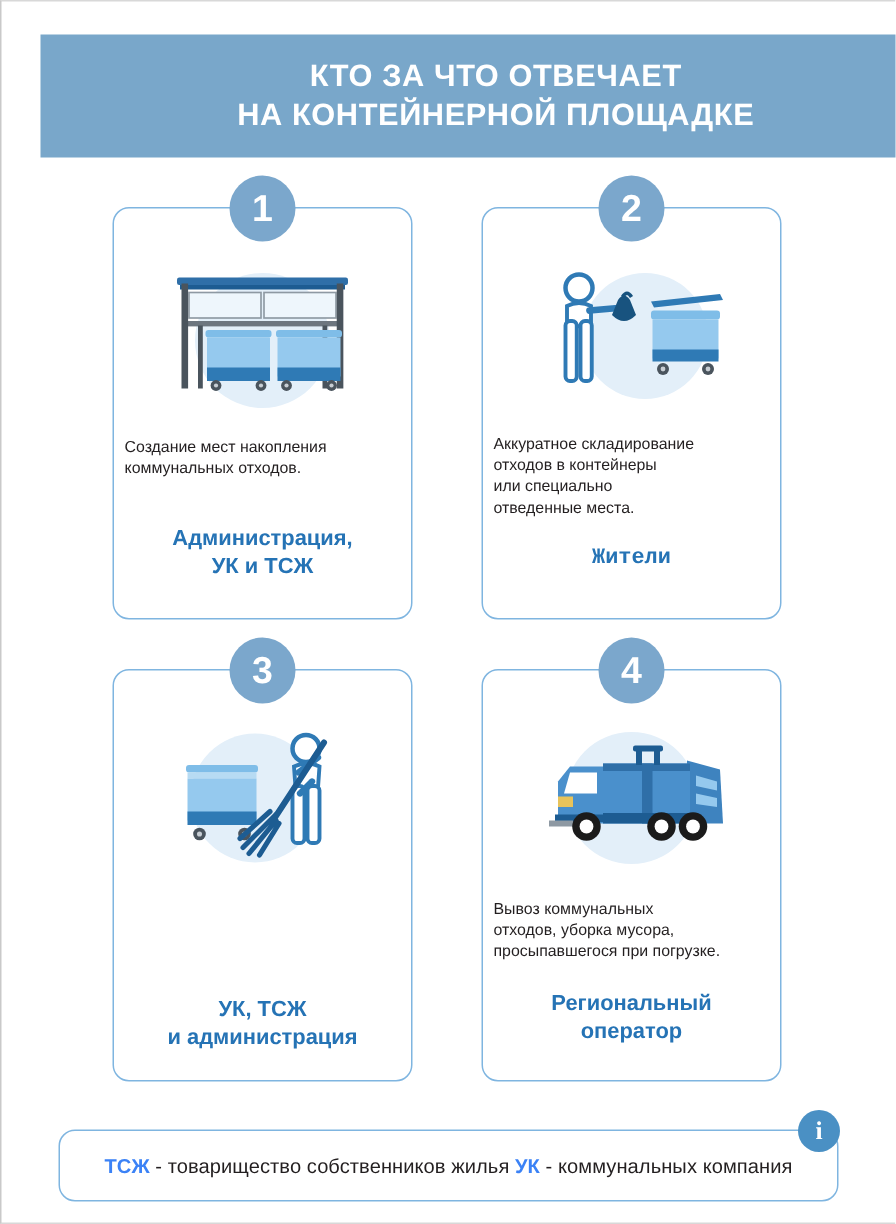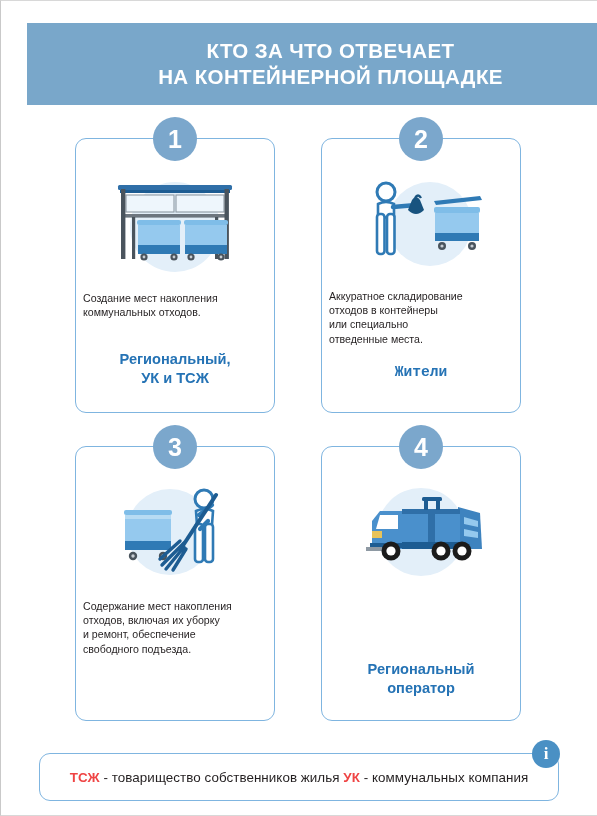--- a/index.html
+++ b/index.html
@@ -101,21 +101,21 @@
     background:#ffffff;
     box-sizing:border-box;
     display:flex;align-items:center;justify-content:center;
   }
   .footer-text{
     font-size:13.4px;
     color:#231f20;
     white-space:nowrap;
     letter-spacing:0.05px;
   }
-  .footer-text b{color:#ef4444;font-weight:bold;margin-top:16px;}
+  .footer-text b{color:#3b82f6;font-weight:bold;margin-top:16px;}
   .info-badge{
     position:absolute;left:531px;top:739px;
     width:28px;height:28px;border-radius:50%;
     background:#4a90c4;
     display:flex;align-items:center;justify-content:center;
     color:#ffffff;font-weight:bold;font-size:17px;
     font-family:"Liberation Serif",serif;
   }
 </style>
 </head>
@@ -161,21 +161,21 @@
           <rect x="85" y="56" width="42" height="26" fill="#95c9ee"></rect>
           <rect x="85" y="76" width="42" height="9" fill="#2f7ab5"></rect>
           <circle cx="91" cy="88" r="3.6" fill="#4a545d"></circle>
             <circle cx="91" cy="88" r="1.4" fill="#c8ced4"></circle>
           <circle cx="121" cy="88" r="3.6" fill="#4a545d"></circle>
             <circle cx="121" cy="88" r="1.4" fill="#c8ced4"></circle>
         </svg>
       </div>
       <div class="desc">Создание  мест накопления
 коммунальных отходов.</div>
-      <div class="role">Региональный,
+      <div class="role">Администрация,
 УК и ТСЖ</div>
     </div>
 
     <div class="card c2">
       <div class="badge">2</div>
       <div class="illus">
         <svg width="150" height="112" viewBox="0 0 150 112">
           <circle cx="84" cy="55" r="42" fill="#e3eff9"></circle>
 
           <circle cx="40" cy="23" r="9" fill="#ffffff" stroke="#2f7ab5" stroke-width="3"></circle>
@@ -226,24 +226,22 @@
           <rect x="105" y="47" width="8" height="38" rx="3" fill="#ffffff" stroke="#2f7ab5" stroke-width="2.6"></rect>
 
           <path d="M99 38 L112 28" stroke="#2f7ab5" stroke-width="4.2" fill="none" stroke-linecap="round"></path>
           <path d="M100 52 L108 44" stroke="#2f7ab5" stroke-width="4.2" fill="none" stroke-linecap="round"></path>
 
           <path d="M116 18 L82 70" stroke="#1d5c92" stroke-width="4" stroke-linecap="round"></path>
 
           <path d="M84 66 L62 88 M84 70 L66 92 M86 72 L73 93 M80 64 L60 82" stroke="#1d5c92" stroke-width="3.4" stroke-linecap="round"></path>
         </svg>
       </div>
-      <div class="desc">Содержание мест накопления
-отходов,  включая их уборку
-и ремонт, обеспечение
-свободного подъезда.</div>
+      <div class="role">УК, ТСЖ
+и администрация</div>
     </div>
 
     <div class="card c4">
       <div class="badge">4</div>
       <div class="illus">
         <svg width="150" height="112" viewBox="0 0 150 112">
           <circle cx="75" cy="55" r="44" fill="#e3eff9"></circle>
 
           <path d="M112 30 L134 36 L136 72 L112 72 z" fill="#3e83bf"></path>
           <path d="M118 40 L132 44 L132 50 L118 47 z" fill="#95c9ee"></path>
@@ -265,20 +263,23 @@
           <rect x="20" y="70" width="16" height="4" fill="#8e99a3"></rect>
 
           <circle cx="45" cy="74" r="9.5" fill="#1b1b1b"></circle>
             <circle cx="45" cy="74" r="4.6" fill="#ffffff"></circle>
           <circle cx="95" cy="74" r="9.5" fill="#1b1b1b"></circle>
             <circle cx="95" cy="74" r="4.6" fill="#ffffff"></circle>
           <circle cx="116" cy="74" r="9.5" fill="#1b1b1b"></circle>
             <circle cx="116" cy="74" r="4.6" fill="#ffffff"></circle>
         </svg>
       </div>
+      <div class="desc">Вывоз коммунальных
+отходов, уборка мусора,
+просыпавшегося при погрузке.</div>
       <div class="role">Региональный
 оператор</div>
     </div>
 
   </div>
 
   <div class="footer-box">
     <div class="footer-text">
       <b>ТСЖ</b><span> - товарищество собственников жилья  </span><b>УК</b><span> - коммунальных компания</span>
     </div>

